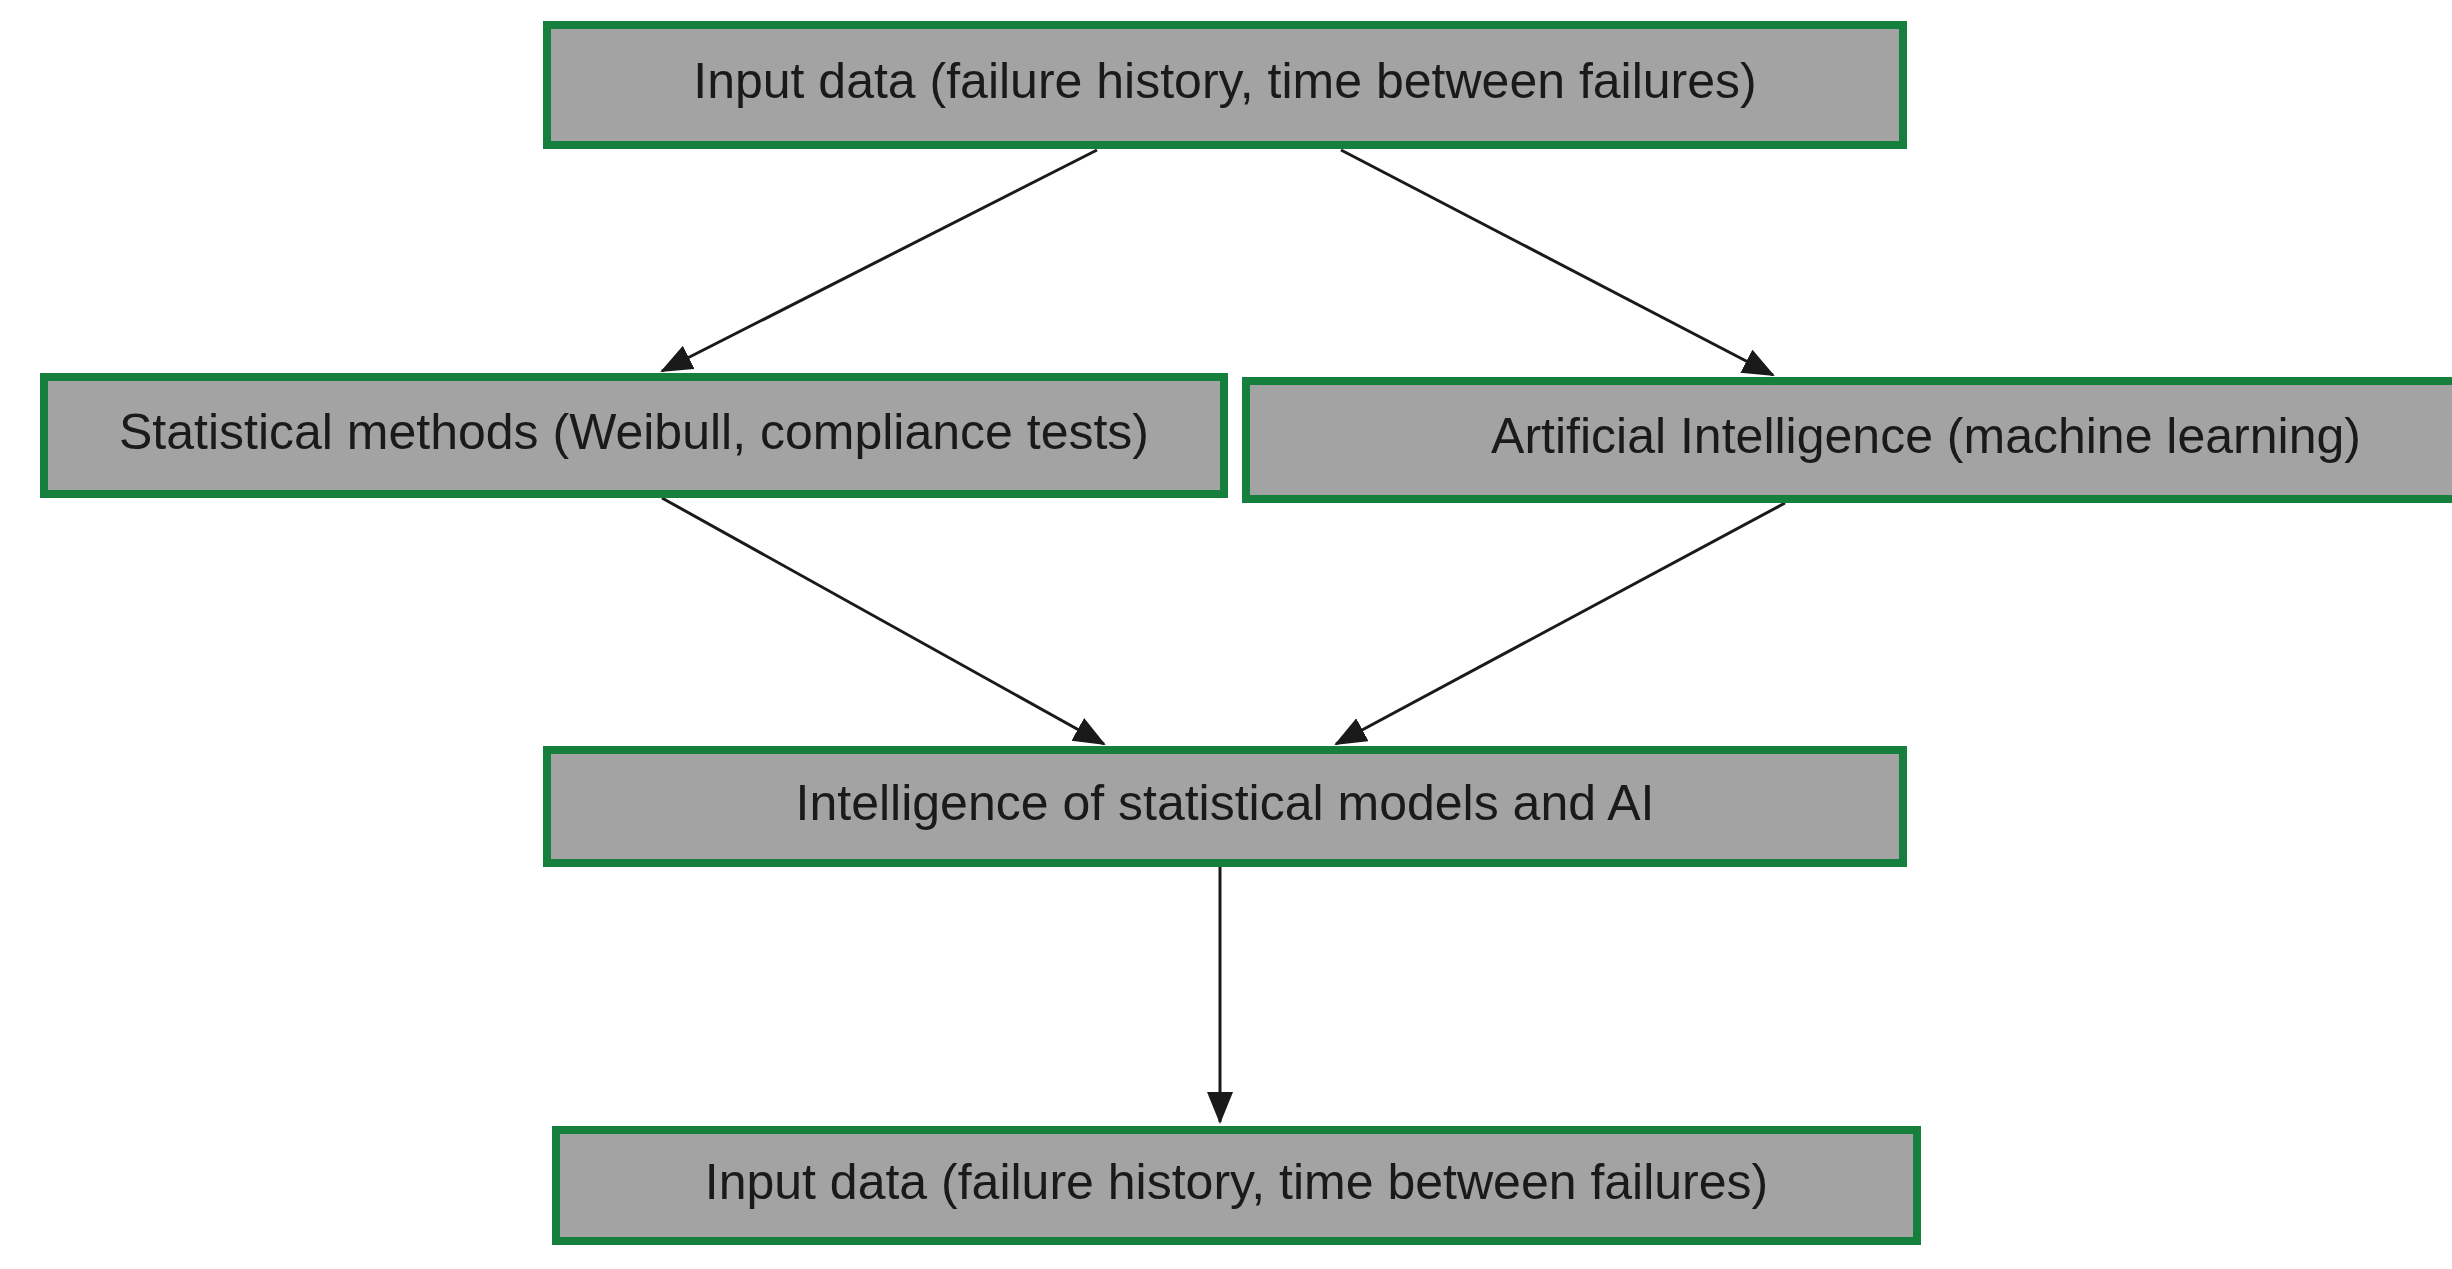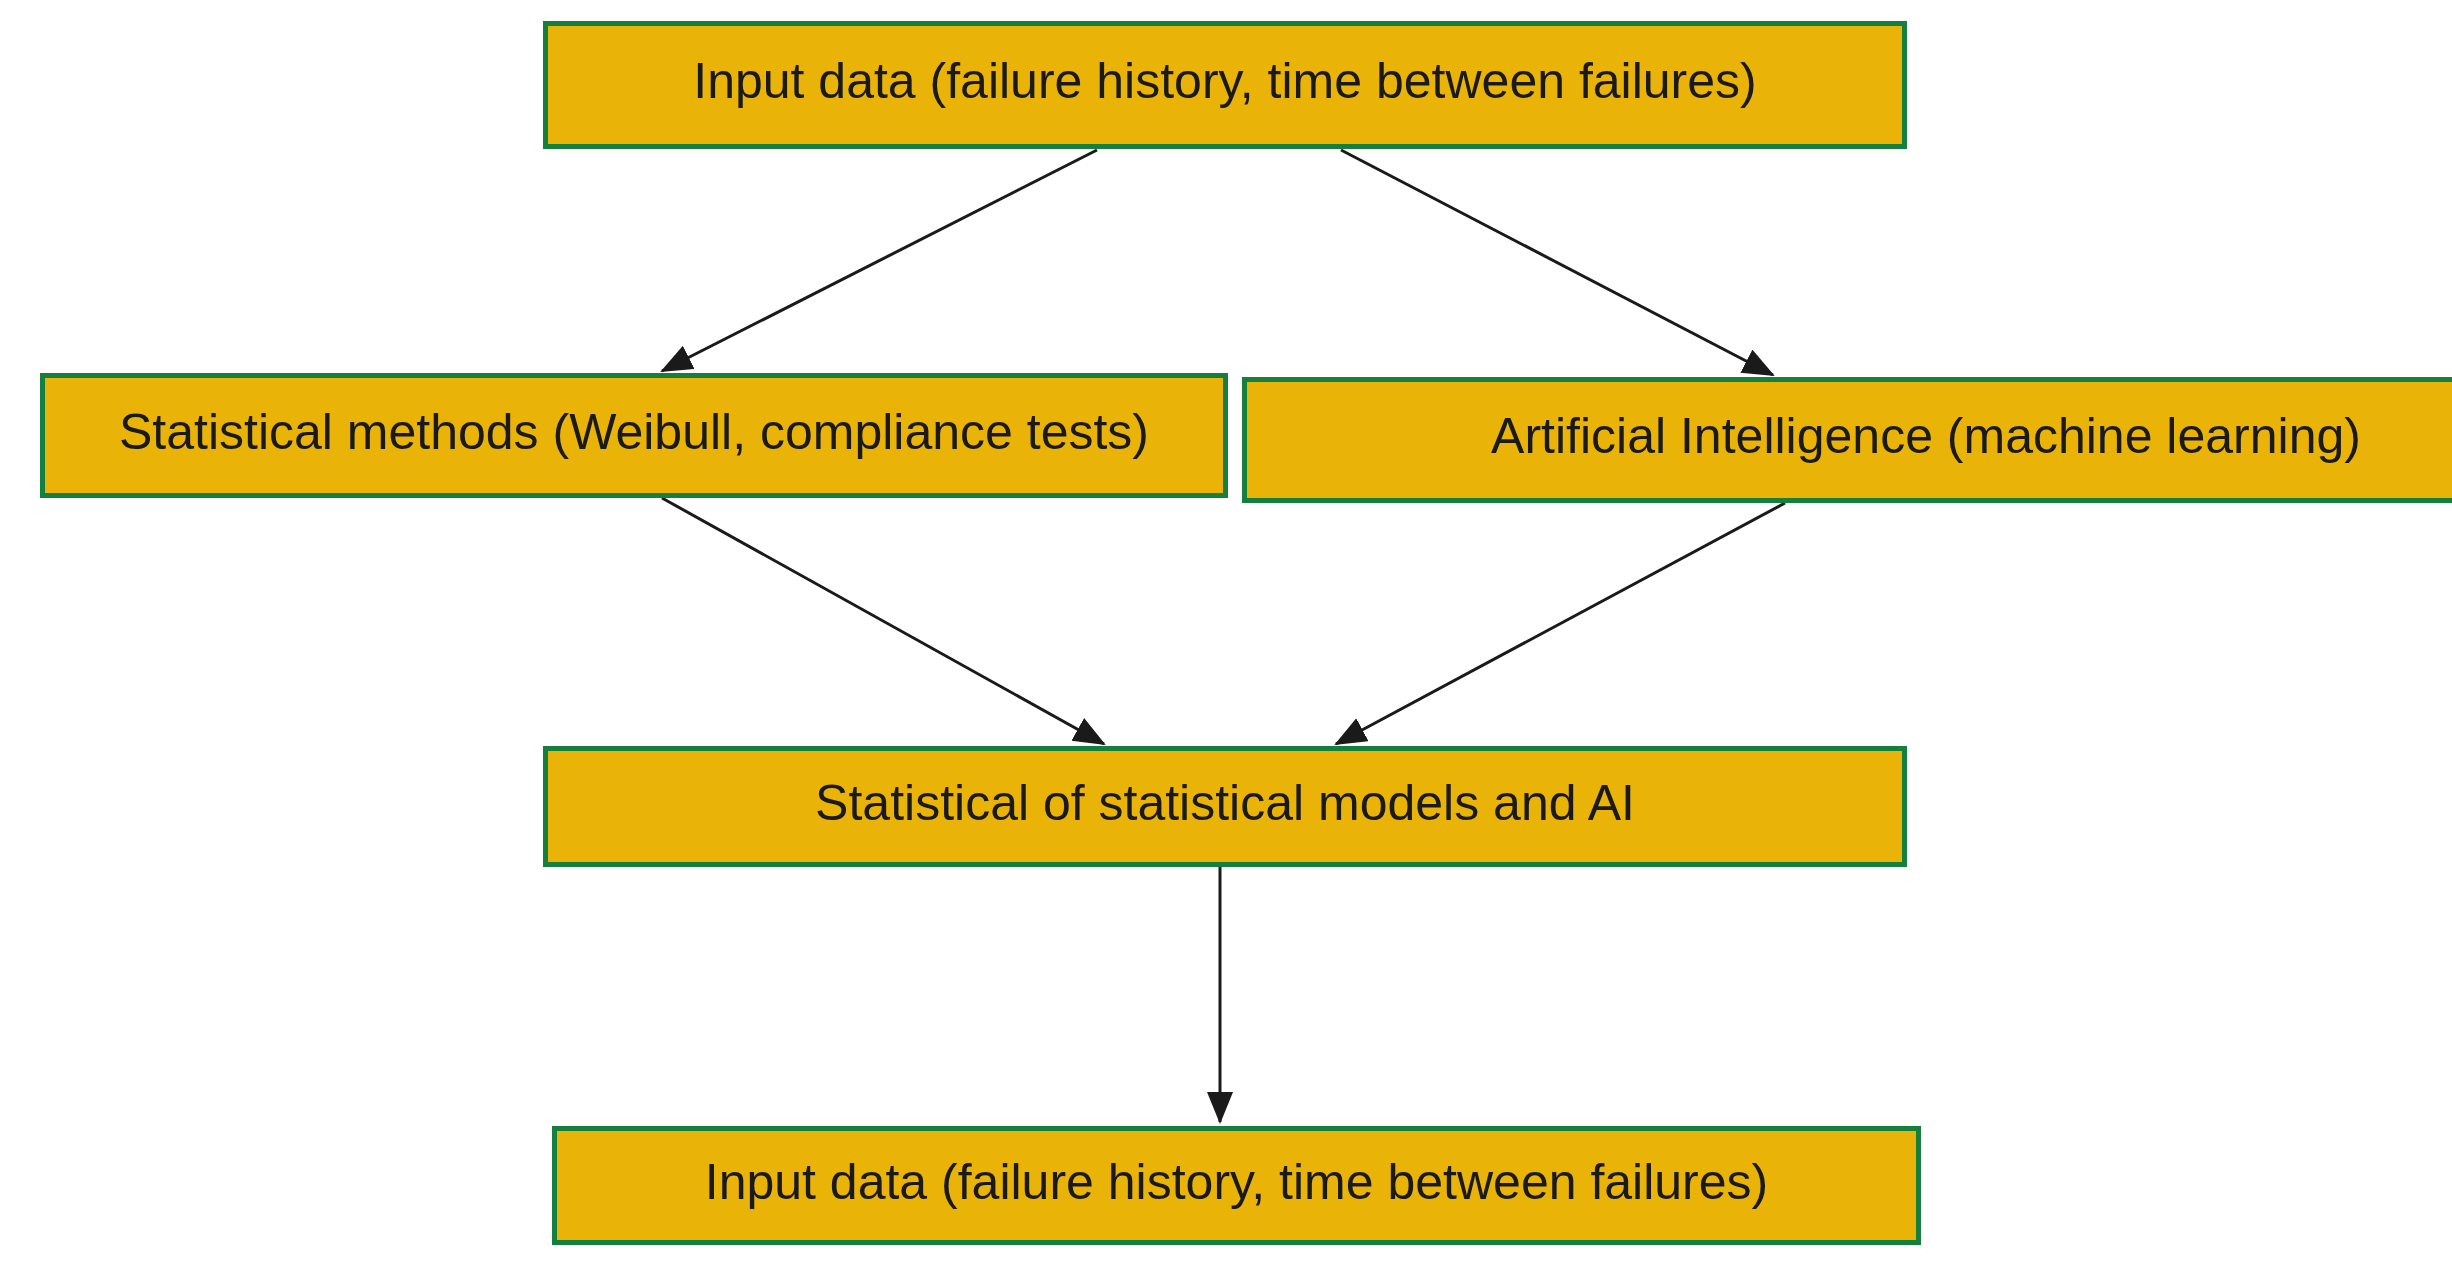--- a/index.html
+++ b/index.html
@@ -19,22 +19,22 @@
     position: absolute;
     left: 0;
     top: 0;
     width: 2452px;
     height: 1269px;
     pointer-events: none;
   }
   .node {
     position: absolute;
     box-sizing: border-box;
-    background: #eab308;
-    border: 5px solid #15803d;
+    background: #a3a3a3;
+    border: 8px solid #15803d;
     display: flex;
     align-items: center;
     justify-content: center;
     text-align: center;
     font-size: 50px;
     line-height: 1.15;
     color: #1a1a1a;
     padding: 0 10px 6px 10px;
   }
   #node-input-top    { left: 543px;  top: 21px;   width: 1364px; height: 128px; }
@@ -72,20 +72,20 @@
 
   <div class="node" id="node-statistical">
     <span>Statistical methods (Weibull, compliance tests)</span>
   </div>
 
   <div class="node" id="node-ai">
     <span>Artificial Intelligence (machine learning)</span>
   </div>
 
   <div class="node" id="node-integration">
-    <span>Statistical of statistical models and AI</span>
+    <span>Intelligence of statistical models and AI</span>
   </div>
 
   <div class="node" id="node-input-bottom">
     <span>Input data (failure history, time between failures)</span>
   </div>
 
 </div>
 
 </body></html>

